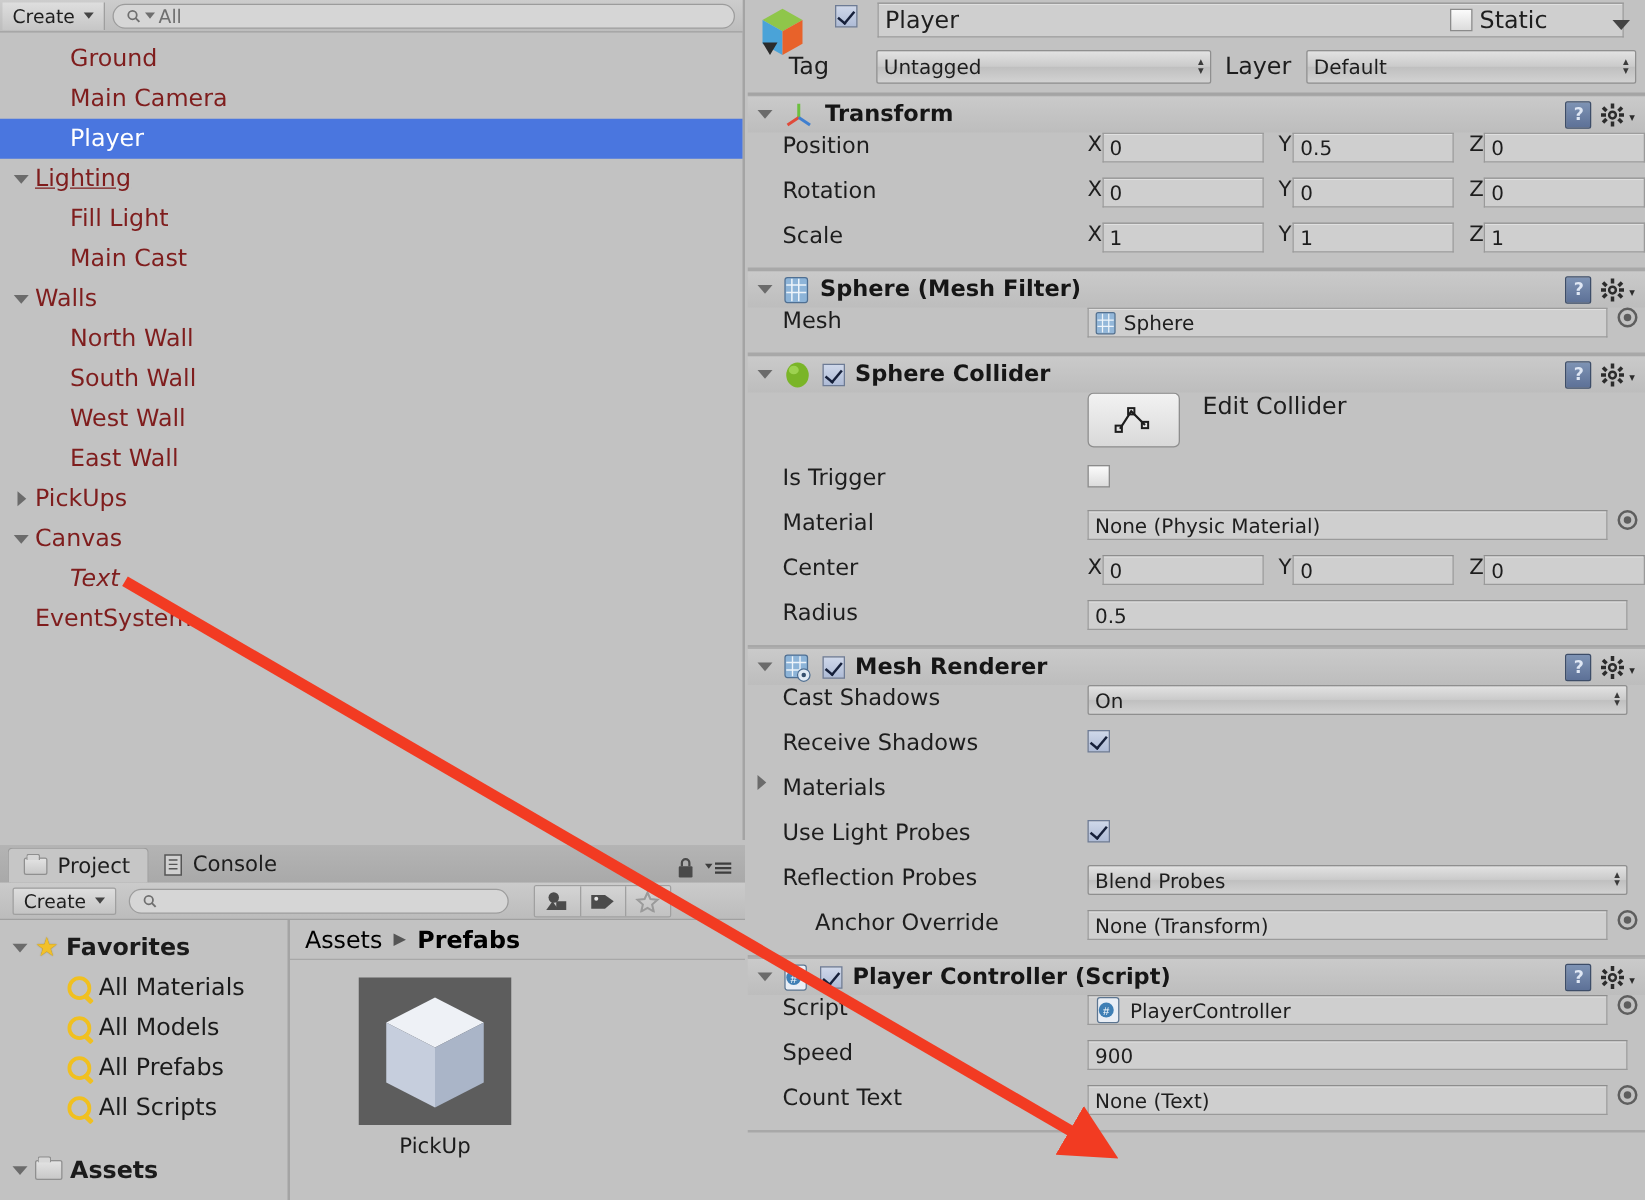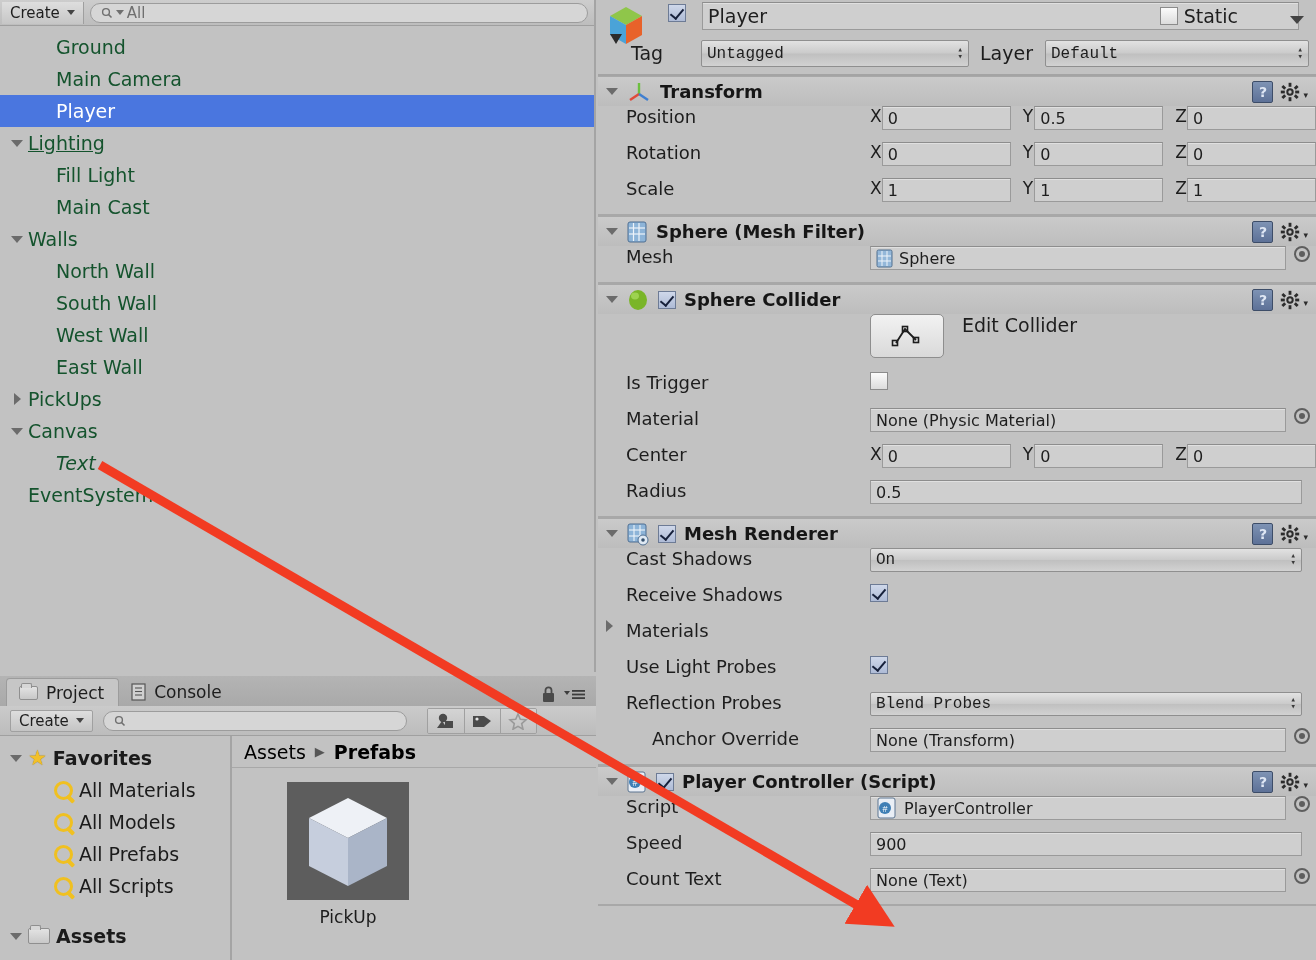--- a/index.html
+++ b/index.html
@@ -28,21 +28,20 @@
     background: linear-gradient(180deg,#e2e2e2 0%,#cbcbcb 48%,#c0c0c0 52%,#d2d2d2 100%);
     border: 1px solid #8f8f8f;
     border-radius: 2px;
     height: 24px;
     font-size: 16px;
     color: #1e1e1e;
     display: flex; align-items: center;
     padding: 0 5px;
     position: relative;
     white-space: nowrap;
-    font-family: Liberation Mono, monospace;
   }
   .u-popup .updown {
     position: absolute; right: 5px; top: 50%; transform: translateY(-50%);
     font-size: 9px; line-height: 7px; color: #3a3a3a; text-align: center;
   }
   .u-check {
     width: 18px; height: 18px;
     background: linear-gradient(180deg,#fbfbfb,#dcdcdc);
     border: 1px solid #8b8b8b;
     display: inline-block; position: relative;
@@ -103,21 +102,21 @@
   .tinytri { width:0;height:0;border-left:4px solid transparent;border-right:4px solid transparent;border-top:5px solid #444; }
   .search-pill {
     flex: 1; height: 20px; margin: 0 6px;
     background: #d6d6d6; border: 1px solid #9c9c9c; border-radius: 10px;
     display: flex; align-items: center; padding: 0 10px; gap: 3px;
     font-size: 15px; color: #6f6f6f;
   }
   #hier-list { padding-top: 5px; }
   .hrow {
     height: 32px; display: flex; align-items: center;
-    font-size: 19px; color: #14532d; padding-left: 6px; position: relative;
+    font-size: 19px; color: #7f1d1d; padding-left: 6px; position: relative;
   }
   .hrow.sel { background: #4a76df; color: #ffffff; }
   .hrow .tw { width: 22px; display:flex; align-items:center; justify-content:center; flex:none; }
 
   
   #project {
     position: absolute; left: 0; top: 676px; width: 596px; height: 284px;
     background: #c2c2c2;
   }
   #proj-tabs {

